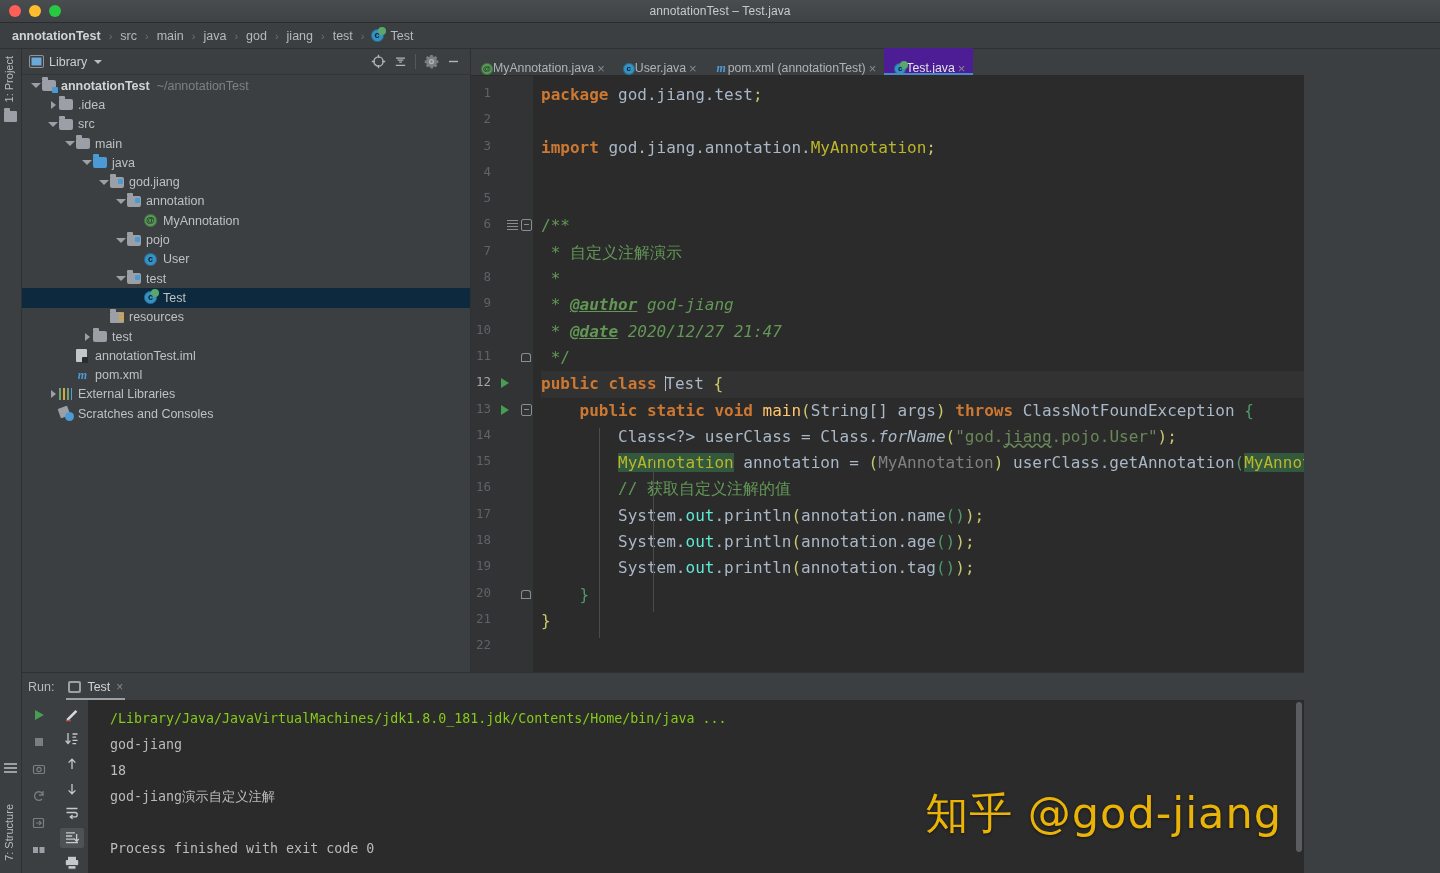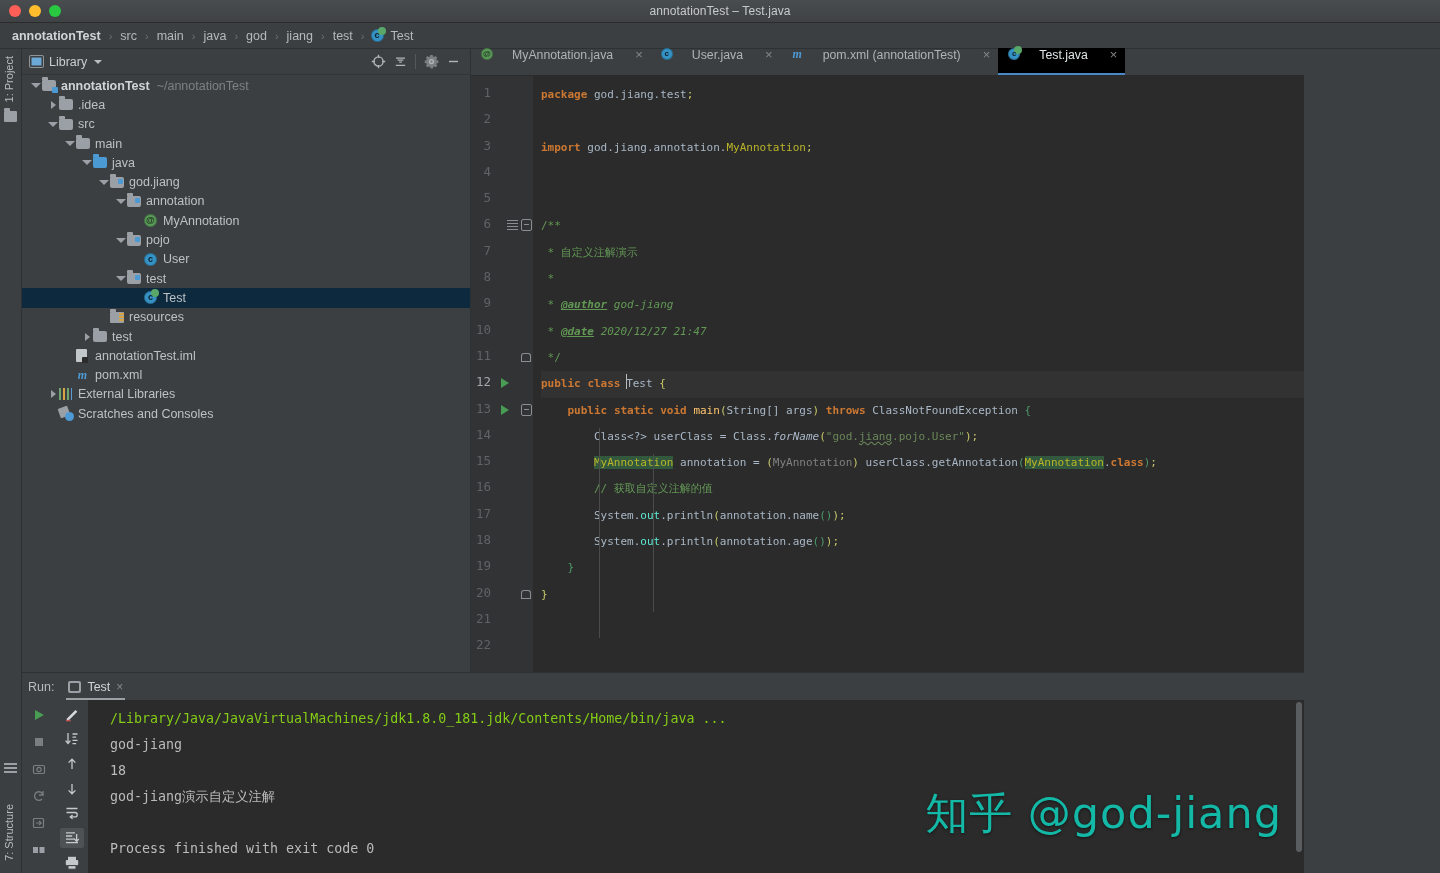--- a/index.html
+++ b/index.html
@@ -183,24 +183,24 @@
   
   .editor-wrap {
     position: absolute; left: 471px; top: 49px; right: 0; height: 623px;
     background: #2b2b2b;
   }
   .tabbar {
     height: 27px; background: #3c3f41; display: flex; align-items: flex-end;
     border-bottom: 1px solid #2b2b2b;
   }
   .tab {
-    height: 27px; display: flex; align-items: flex-start; gap: 19px;
+    height: 27px; display: flex; align-items: flex-end; gap: 0;
     padding: 0 8px 0 10px; font-size: 12.3px; color: #aeb3b6; position: relative;
   }
-  .tab.active { background: #000000; color: #e0e4e6; }
+  .tab.active { background: #4c1d95; color: #e0e4e6; }
   .tab.active::after {
     content: ""; position: absolute; left: 0; right: 0; bottom: 0; height: 2px; background: #4a88c7;
   }
   .tab .x {
     color: #85898c; font-size: 13px; line-height: 1; padding-left: 3px;
   }
   .ico-annot.sm, .ico-class.sm { width: 12px; height: 12px; }
   .ico-annot.sm::after, .ico-class.sm::after { font-size: 8px; line-height: 12px; }
 
   .code-area {
@@ -240,21 +240,21 @@
     box-sizing: border-box;
   }
   .doc-mark {
     position: absolute; left: 8px; top: 5px; width: 11px; height: 10px;
     background: linear-gradient(#8a8e91 0 1px, transparent 1px 3px, #8a8e91 3px 4px,
       transparent 4px 6px, #8a8e91 6px 7px, transparent 7px 9px, #8a8e91 9px 10px);
   }
 
   .code {
     flex: 1; position: relative; padding: 6px 0 0 8px; overflow: hidden;
-    font-family: "DejaVu Sans Mono", monospace; font-size: 11px;
+    font-family: "DejaVu Sans Mono", monospace; font-size: 16px;
   }
   .cline { height: 26.3px; line-height: 26.3px; white-space: pre; color: #a9b7c6; }
   .cline.cur { background: #323232; box-shadow: inset 1440px 0 0 -1px rgba(0,0,0,0); }
   .indent-guide {
     position: absolute; width: 1px; background: #4b4b4b; left: 0; top: 0;
   }
   
   .kw  { color: #cc7832; font-weight: bold; }
   .str { color: #6a8759; }
   .cmt { color: #629755; }
@@ -307,21 +307,21 @@
   .console {
     flex: 1; background: #2b2b2b; padding: 6px 0 0 22px;
     font-family: "DejaVu Sans Mono", monospace; font-size: 13.3px; color: #bbbbbb;
     position: relative; overflow: hidden;
   }
   .oline { height: 26px; line-height: 26px; white-space: pre; }
   .oline.path { color: #84cc16; }
 
   .watermark {
     position: absolute; right: 22px; bottom: 30px;
-    font-size: 43px; color: #14b8a6; letter-spacing: 1px;
+    font-size: 43px; color: #eab308; letter-spacing: 1px;
     text-shadow: 0 1px 3px rgba(0,0,0,.55);
     font-family: "DejaVu Sans", sans-serif;
     pointer-events: none;
   }
   .scroll-thumb {
     position: absolute; right: 2px; top: 2px; width: 6px; height: 150px;
     background: #5a5d5f; border-radius: 3px;
   }
   .hsep { position: absolute; left: 66px; top: 0; bottom: 0; width: 1px; background: #4a4d4f; }
 </style>
@@ -727,20 +727,21 @@
         <div class="cline cmt"> * <span class="tag">@author</span> <em>god-jiang</em></div>
         <div class="cline cmt"> * <span class="tag">@date</span> <em>2020/12/27 21:47</em></div>
         <div class="cline cmt"> */</div>
         <div class="cline cur"><span class="kw">public</span> <span class="kw">class</span> <span class="caret"></span>Test <span class="brace-y">{</span></div>
         <div class="cline">    <span class="kw">public</span> <span class="kw">static</span> <span class="kw">void</span> <span style="color:#ffc66d">main</span><span class="brace-y">(</span>String[] args<span class="brace-y">)</span> <span class="kw">throws</span> ClassNotFoundException <span class="brace-g">{</span></div>
         <div class="cline">        Class&lt;?&gt; userClass = Class.<span class="meth-static">forName</span><span class="brace-y">(</span><span class="str">"god.<span class="typo">jiang</span>.pojo.User"</span><span class="brace-y">)</span><span class="brace-y">;</span></div>
         <div class="cline">        <span class="ann-hl">MyAnnotation</span> annotation = <span class="brace-y">(</span><span class="dim">MyAnnotation</span><span class="brace-y">)</span> userClass.getAnnotation<span class="brace-g">(</span><span class="ann-hl">MyAnnotation</span>.<span class="kw">class</span><span class="brace-g">)</span><span class="brace-y">;</span></div>
         <div class="cline cmt">        // 获取自定义注解的值</div>
         <div class="cline">        System.<span class="field-static">out</span>.println<span class="brace-y">(</span>annotation.name<span class="brace-g">()</span><span class="brace-y">)</span><span class="brace-y">;</span></div>
         <div class="cline">        System.<span class="field-static">out</span>.println<span class="brace-y">(</span>annotation.age<span class="brace-g">()</span><span class="brace-y">)</span><span class="brace-y">;</span></div>
+        <div class="cline">        System.<span class="field-static">out</span>.println<span class="brace-y">(</span>annotation.tag<span class="brace-g">()</span><span class="brace-y">)</span><span class="brace-y">;</span></div>
         <div class="cline">    <span class="brace-g">}</span></div>
         <div class="cline"><span class="brace-y">}</span></div>
         <div class="cline"> </div>
       </div>
     </div>
   </div>
 
   <div class="run-panel">
     <div class="run-head">
       <span class="run-lbl">Run:</span>

